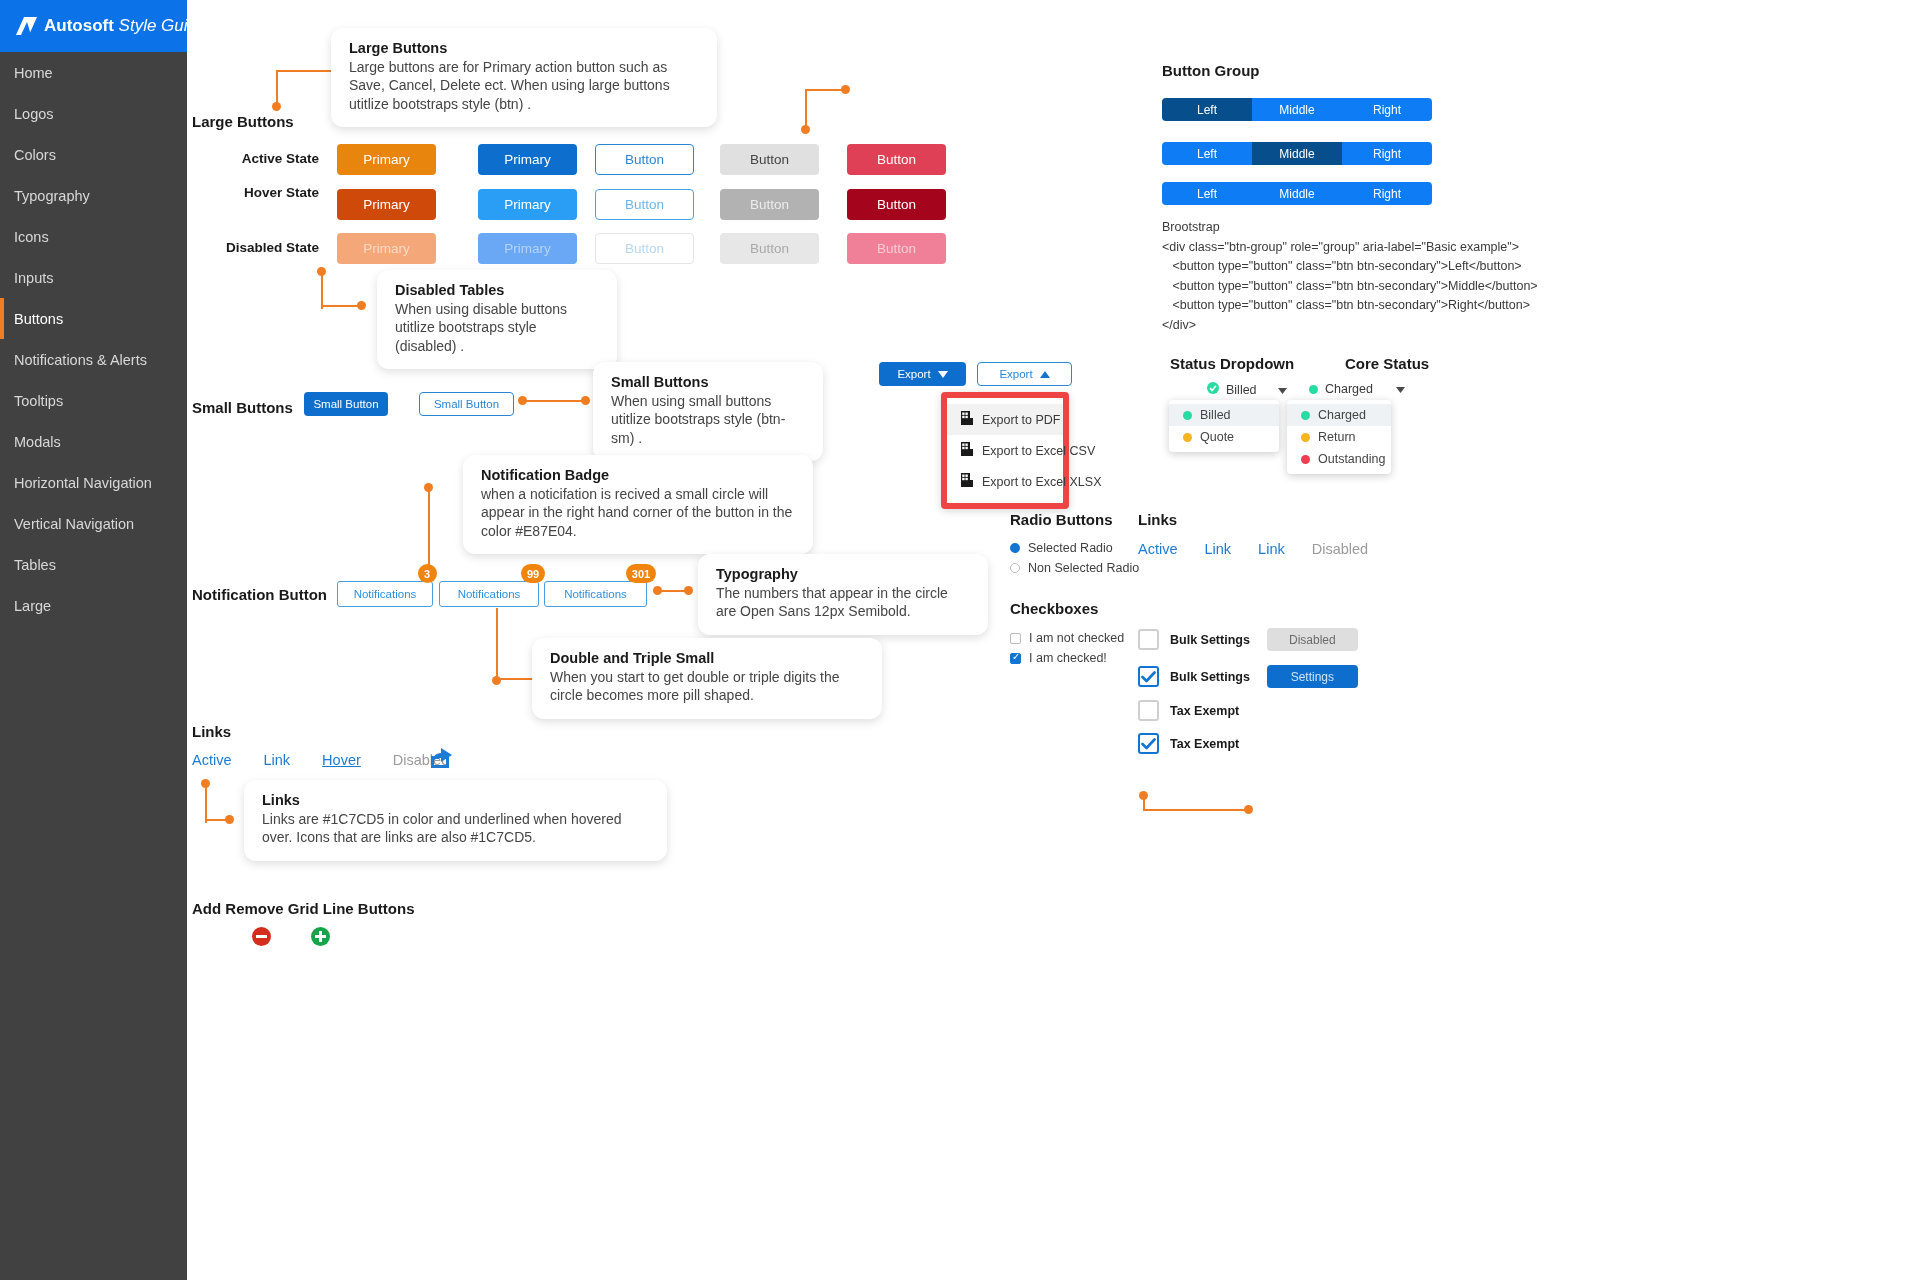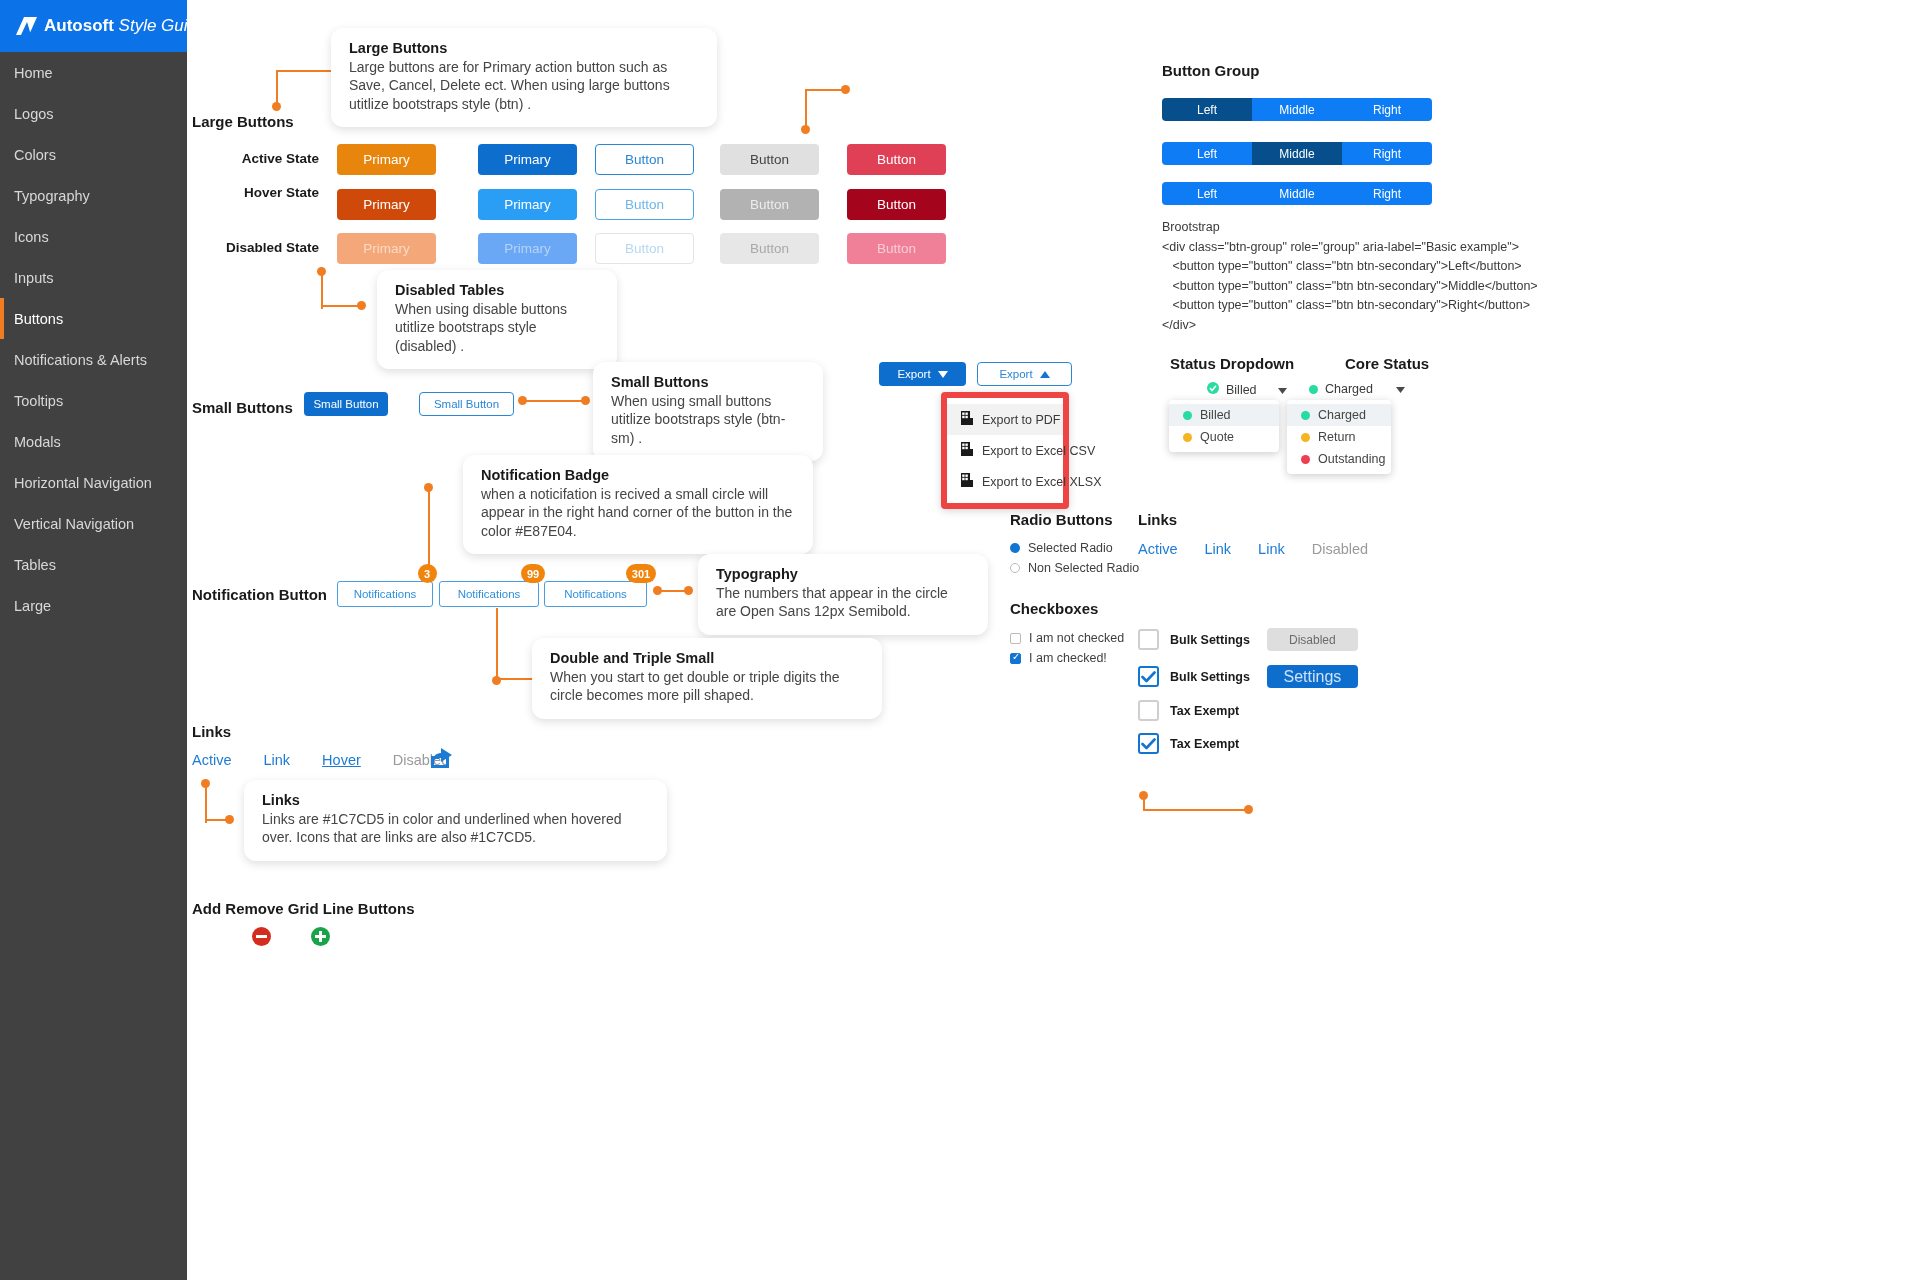--- a/index.html
+++ b/index.html
@@ -571,21 +571,21 @@
           <span>Disabled</span>
         </span>
       </div>
       <div style="position: absolute; left: 951px; top: 665px; display: flex; align-items: center; gap: 11px;">
         <span class="bigcbx on">
           <svg width="15" height="12" viewBox="0 0 15 12">
             <path d="M1.5 6 L5.5 10 L13.5 1.5" stroke="#1275d1" stroke-width="2.6" fill="none" stroke-linecap="round" stroke-linejoin="round"></path>
           </svg>
         </span>
         <span style="font-size: 12.5px; font-weight: bold; color: rgb(26, 26, 26); white-space: nowrap;">Bulk Settings</span>
-        <span style="display: flex; align-items: center; justify-content: center; width: 91px; height: 23px; border-radius: 4px; font-size: 16px; margin-left: 6px; background: rgb(13, 110, 205); color: rgb(207, 226, 247);">
+        <span style="display: flex; align-items: center; justify-content: center; width: 91px; height: 23px; border-radius: 4px; font-size: 12px; margin-left: 6px; background: rgb(13, 110, 205); color: rgb(207, 226, 247);">
           <span>Settings</span>
         </span>
       </div>
       <div style="position: absolute; left: 951px; top: 700px; display: flex; align-items: center; gap: 11px;">
         <span class="bigcbx "></span>
         <span style="font-size: 12.5px; font-weight: bold; color: rgb(26, 26, 26); white-space: nowrap;">Tax Exempt</span>
       </div>
       <div style="position: absolute; left: 951px; top: 733px; display: flex; align-items: center; gap: 11px;">
         <span class="bigcbx on">
           <svg width="15" height="12" viewBox="0 0 15 12">

